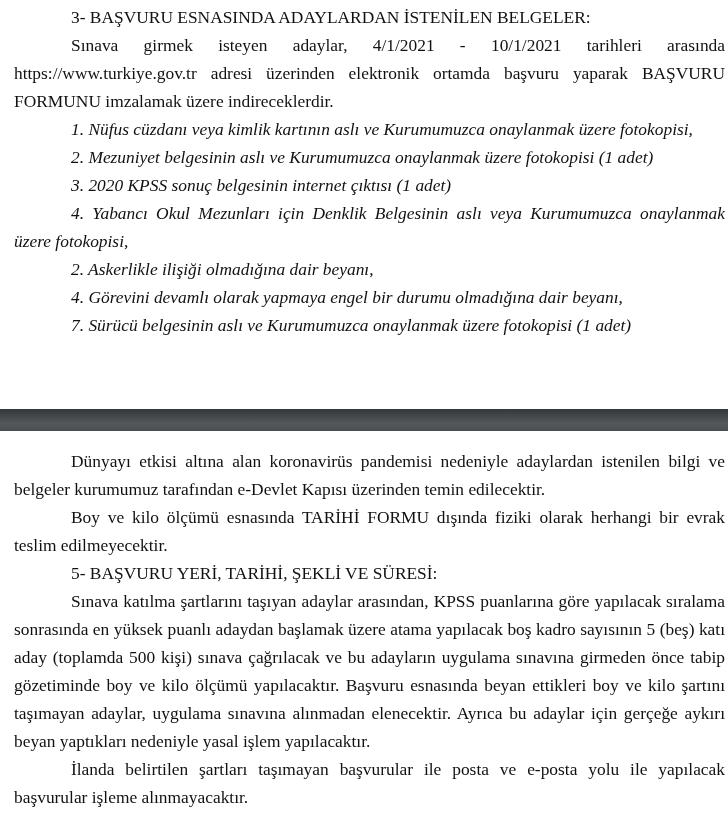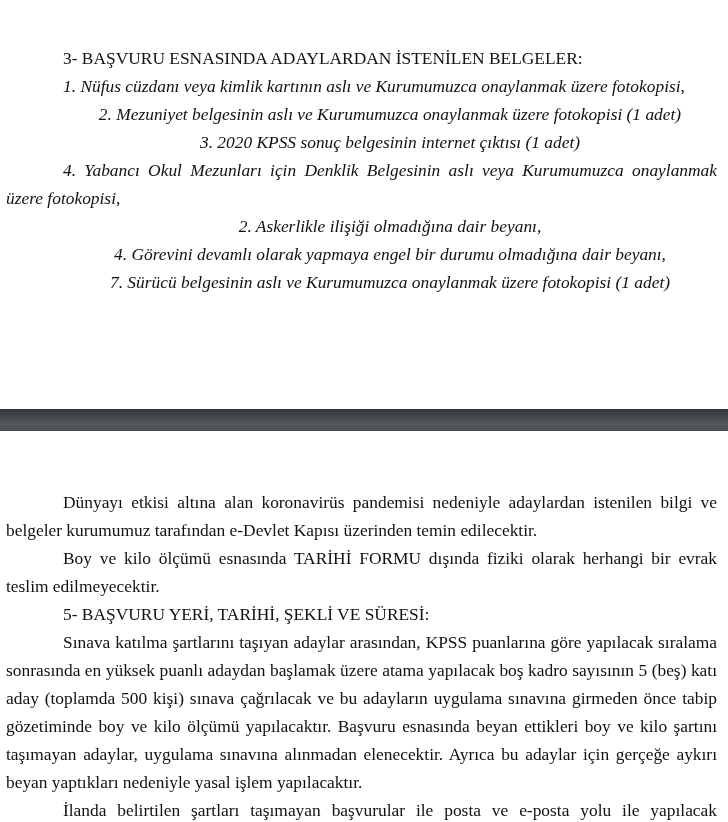--- a/index.html
+++ b/index.html
@@ -10,58 +10,58 @@
     body {
       width: 728px;
       height: 822px;
       overflow: hidden;
       position: relative;
       font-family: "Liberation Serif", "DejaVu Serif", serif;
       color: #111111;
     }
     .page {
       position: absolute;
-      left: 6px;
+      left: 14px;
       width: 711px;
       font-size: 17.4px;
       line-height: 28px;
-      margin-top: 41px;
     }
     .page-top { top: 3px; }
     .page-bottom { top: 447px; font-family: Liberation Serif, serif; }
     p {
       margin: 0;
       text-align: justify;
       text-indent: 57px;
     }
     p.heading {
       text-align: left;
     }
     p.item {
       text-align: justify;
       font-style: italic;
     }
     p.item.single {
-      text-align: center;
+      text-align: left;
       white-space: nowrap;
     }
     .separator {
       position: absolute;
       left: 0;
       top: 409px;
       width: 728px;
       height: 22px;
       background: linear-gradient(to bottom, #35383b 0%, #4a4d50 45%, #54585b 65%, #4b4e51 100%);
     }
   </style>
 </head>
 <body>
 
 <div class="page page-top">
   <p class="heading">3- BAŞVURU ESNASINDA ADAYLARDAN İSTENİLEN BELGELER:</p>
+  <p>Sınava girmek isteyen adaylar, 4/1/2021 - 10/1/2021 tarihleri arasında https://www.turkiye.gov.tr adresi üzerinden elektronik ortamda başvuru yaparak BAŞVURU FORMUNU imzalamak üzere indireceklerdir.</p>
   <p class="item">1. Nüfus cüzdanı veya kimlik kartının aslı ve Kurumumuzca onaylanmak üzere fotokopisi,</p>
   <p class="item single">2. Mezuniyet belgesinin aslı ve Kurumumuzca onaylanmak üzere fotokopisi  (1 adet)</p>
   <p class="item single">3. 2020 KPSS sonuç belgesinin internet çıktısı (1 adet)</p>
   <p class="item">4. Yabancı Okul Mezunları için Denklik Belgesinin aslı veya Kurumumuzca onaylanmak üzere fotokopisi,</p>
   <p class="item single">2. Askerlikle ilişiği olmadığına dair beyanı,</p>
   <p class="item single">4. Görevini devamlı olarak yapmaya engel bir durumu olmadığına dair beyanı,</p>
   <p class="item single">7. Sürücü belgesinin aslı ve Kurumumuzca onaylanmak üzere fotokopisi  (1 adet)</p>
 </div>
 
 <div class="separator"></div>

